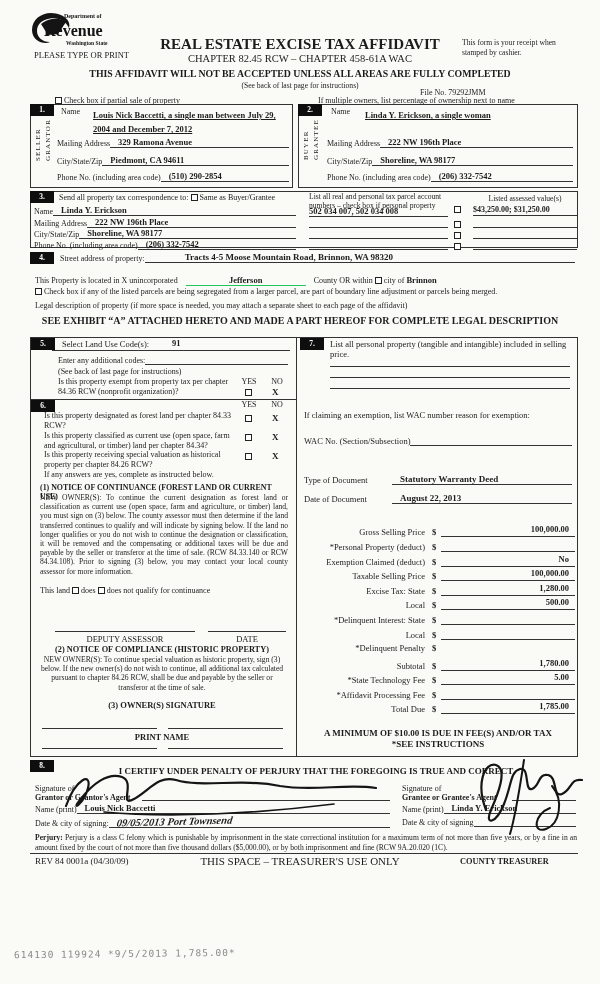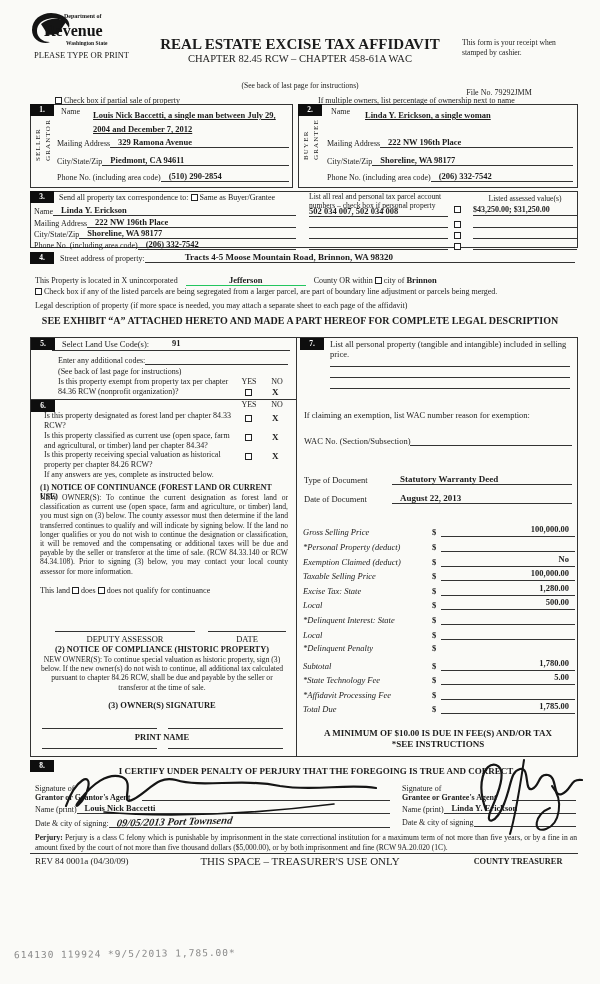--- a/index.html
+++ b/index.html
@@ -4,35 +4,35 @@
 <style>
   * { margin:0; padding:0; box-sizing:border-box; }
   html,body { width:600px; height:984px; }
   body { font-family:"Liberation Serif","DejaVu Serif",serif; color:#1c1c1c; background:#fafaf7; }
   .page { position:relative; width:600px; height:984px; overflow:hidden; }
   .abs { position:absolute; }
   .lbl { font-size:8px; line-height:10px; }
   .sm { font-size:7.6px; line-height:9px; }
   .val { font-weight:bold; font-size:8.5px; }
   .center { text-align:center; }
-  .right { text-align:center; }
+  .right { text-align:left; }
   .b { font-weight:bold; }
   .u { text-decoration:underline; }
   .box { border:1px solid #333; }
   .hline { border-bottom:1px solid #333; height:0; }
   .vline { border-left:1px solid #333; width:0; }
   .tab { position:absolute; left:-1px; top:-1px; width:24px; height:12px; background:#0e0e0e; color:#fff; font-size:7.5px; font-weight:bold; text-align:center; line-height:12px; }
   .tabfree { width:24px; height:12px; background:#0e0e0e; color:#fff; font-size:7.5px; font-weight:bold; text-align:center; line-height:12px; }
   .cb { display:inline-block; width:7px; height:7px; border:1px solid #222; background:#fff; vertical-align:-1px; }
   .fieldrow { display:flex; align-items:flex-end; font-size:8px; }
   .fieldrow .fill { flex:1; border-bottom:1px solid #333; padding:0 4px 0 8px; font-weight:bold; font-size:8.5px; line-height:10px; min-height:10px; }
   .vert { position:absolute; left:3px; top:14px; display:flex; gap:2px; }
   .vert span { writing-mode:vertical-rl; transform:rotate(180deg); font-size:7px; letter-spacing:1.2px; color:#222; }
   .mrow { position:absolute; left:303px; width:272px; display:flex; align-items:flex-end; }
-  .mrow .mlabel { width:122px; text-align:left; font-size:8.5px; line-height:10px;font-style:italic; }
+  .mrow .mlabel { width:122px; text-align:right; font-size:8.5px; line-height:10px; }
   .mrow .mcur { width:9px; margin-left:7px; font-size:8.5px; font-weight:bold; }
   .mrow .mline { flex:1; border-bottom:1px solid #333; text-align:right; min-height:10px; }
   .mrow .mline.noline { border-bottom:none; }
   .mrow .mval { font-weight:bold; font-size:8.5px; padding-right:6px; line-height:10px; }
   .just { text-align:justify; }
   .hand { display:inline-block; font-style:italic; font-weight:bold; font-size:10.5px; transform:skewX(-10deg) rotate(-1.5deg); white-space:nowrap; }
   .stamp { font-family:"DejaVu Sans Mono",monospace; font-size:9.5px; color:#8a8a8a; letter-spacing:1px; transform:rotate(-0.6deg); white-space:nowrap; }
   svg.sig { position:absolute; pointer-events:none; }
 </style>
 </head>
@@ -47,20 +47,21 @@
     <text x="16" y="28" font-size="16" font-weight="bold" fill="#141414">Revenue</text>
     <text x="38" y="37" font-size="5.5" font-weight="bold" fill="#141414">Washington State</text>
   </svg>
 
   <div class="abs lbl" style="left:34px;top:50px;font-size:8.5px">PLEASE TYPE OR PRINT</div>
 
   <div class="abs b center" style="left:130px;top:36px;width:340px;font-size:15px;line-height:16px">REAL ESTATE EXCISE TAX AFFIDAVIT</div>
   <div class="abs center" style="left:130px;top:53px;width:340px;font-size:10.5px">CHAPTER 82.45 RCW – CHAPTER 458-61A WAC</div>
   <div class="abs sm" style="left:462px;top:38px;width:118px;line-height:9.5px">This form is your receipt when stamped by cashier.</div>
 
+  <div class="abs b center" style="left:0;top:68px;width:600px;font-size:9.8px">THIS AFFIDAVIT WILL NOT BE ACCEPTED UNLESS ALL AREAS ARE FULLY COMPLETED</div>
   <div class="abs sm center" style="left:0;top:81px;width:600px">(See back of last page for instructions)</div>
   <div class="abs lbl right" style="left:420px;top:88px;width:158px">File No. 79292JMM</div>
 
   <div class="abs lbl" style="left:55px;top:96px">
     <span class="cb"></span>
     <span>Check box if partial sale of property</span>
   </div>
   <div class="abs lbl" style="left:318px;top:96px">If multiple owners, list percentage of ownership next to name</div>
 
   <div class="abs box" style="left:30px;top:104px;width:263px;height:84px">

